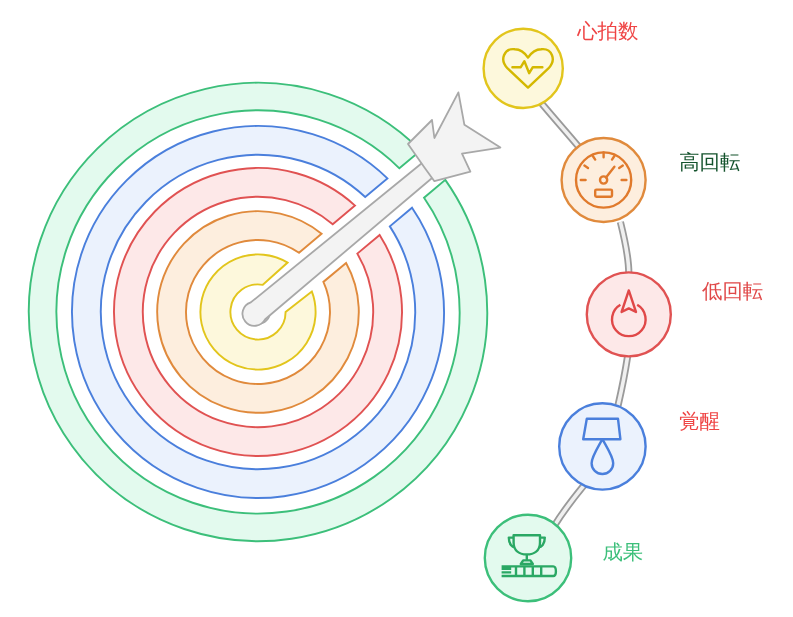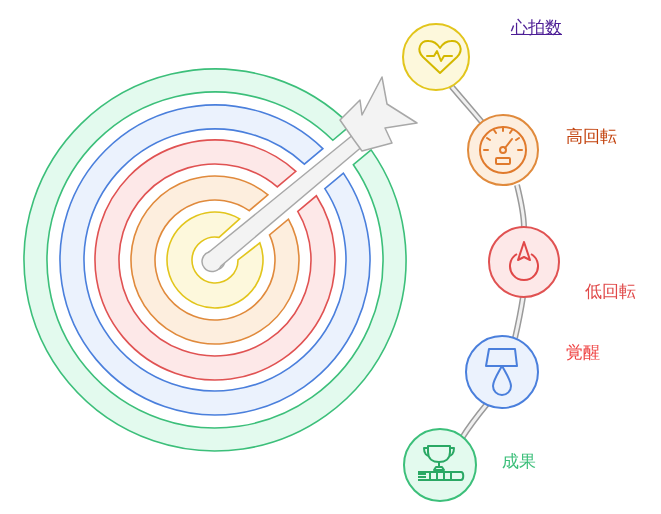--- a/index.html
+++ b/index.html
@@ -76,17 +76,17 @@
       <g fill="none" stroke="#2aa864" stroke-width="2" stroke-linejoin="round">
         <path d="M428,446 L450,446 L450,452 C450,459 445,462 439,462 C433,462 428,459 428,452 Z"></path>
         <path d="M428,448 L424,448 C424,454 427,456 429,456 M450,448 L454,448 C454,454 451,456 449,456"></path>
         <path d="M439,462 L439,467 M434,470 L444,470 L442,467 L436,467 Z"></path>
         <path d="M418,472 L461,472 C464,472 464,480 461,480 L418,480 M418,474 L426,474 M418,477 L426,477 M430,472 L430,480 M437,472 L437,480 M444,472 L444,480 M451,472 L451,480"></path>
       </g>
     </g>
   </g>
 </svg>
 
-<div class="label" style="left:511px;top:17px;color:#4c1d95;text-decoration:underline;">心拍数</div>
-<div class="label" style="left:566px;top:126px;color:#c2410c;">高回転</div>
-<div class="label" style="left:585px;top:233px;color:#e04848;margin-top:48px;">低回転</div>
+<div class="label" style="left:481px;top:17px;color:#ef4444;">心拍数</div>
+<div class="label" style="left:566px;top:126px;color:#14532d;">高回転</div>
+<div class="label" style="left:585px;top:233px;color:#e04848;">低回転</div>
 <div class="label" style="left:566px;top:342px;color:#ef4444;">覚醒</div>
 <div class="label" style="left:502px;top:451px;color:#3cbf7a;">成果</div>
 
 </body></html>

